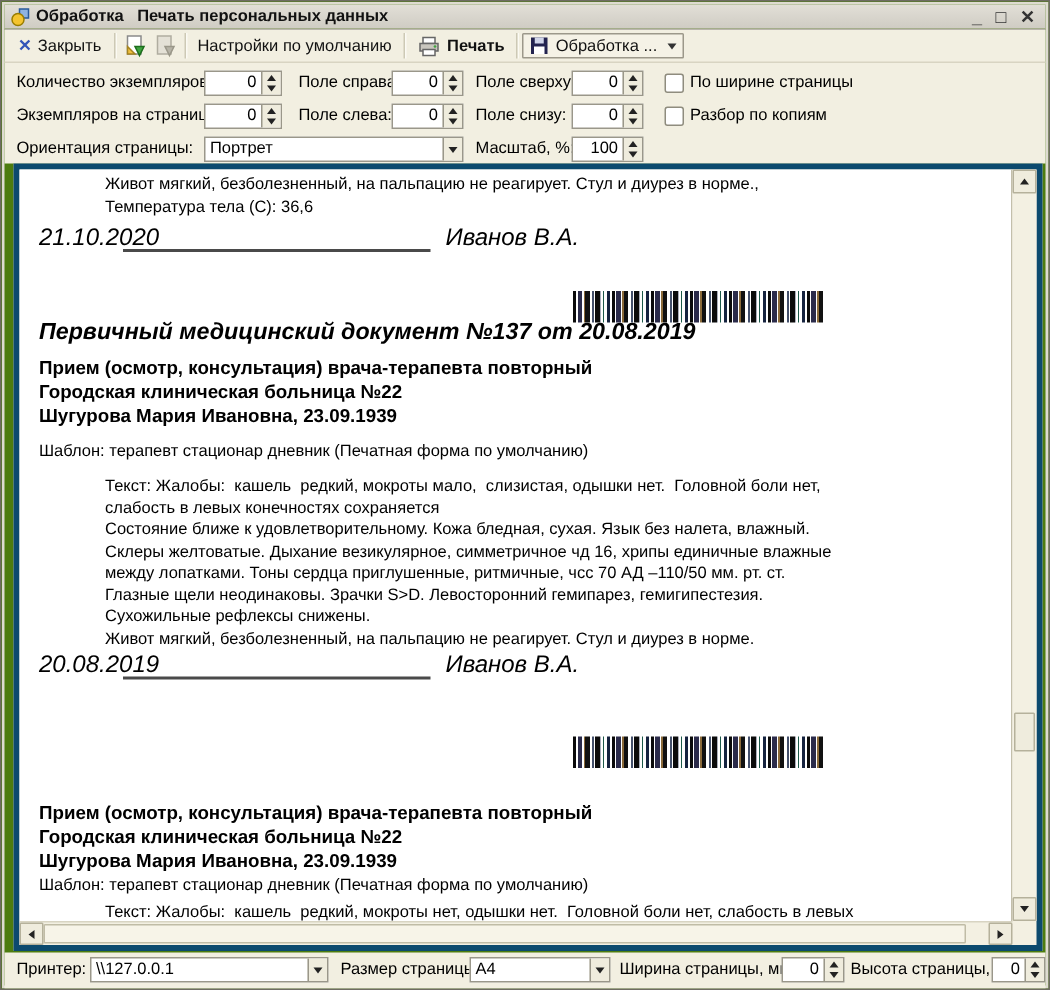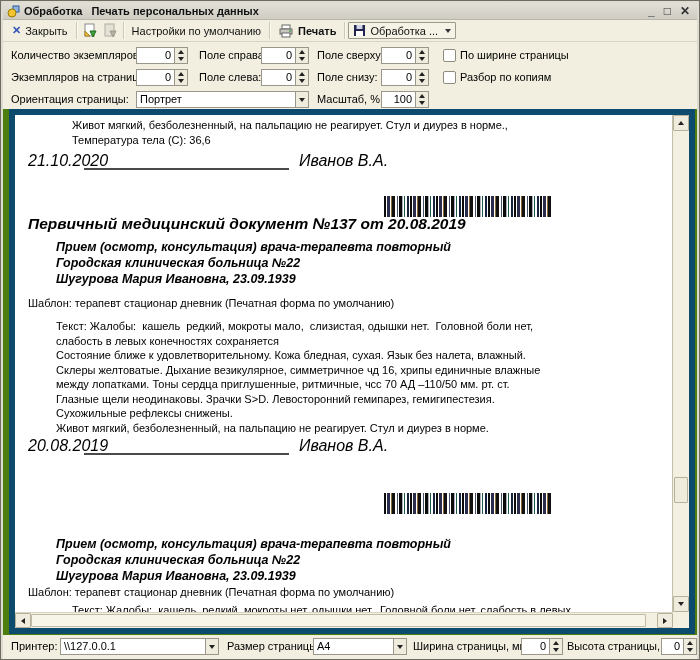--- a/index.html
+++ b/index.html
@@ -32,33 +32,33 @@
   .f-val.num{text-align:right;}
   .spin-btns{width:13px;border-left:1px solid #9a978a;background:#efecdd;display:flex;flex-direction:column;}
   .spin-btns i{flex:1;display:flex;align-items:center;justify-content:center;}
   .arr-up{width:0;height:0;border-left:3px solid transparent;border-right:3px solid transparent;border-bottom:4px solid #222;}
   .arr-dn{width:0;height:0;border-left:3px solid transparent;border-right:3px solid transparent;border-top:4px solid #222;}
   .arr-lf{width:0;height:0;border-top:3px solid transparent;border-bottom:3px solid transparent;border-right:4px solid #222;}
   .arr-rt{width:0;height:0;border-top:3px solid transparent;border-bottom:3px solid transparent;border-left:4px solid #222;}
   .combo-btn{width:13px;border-left:1px solid #9a978a;background:#efecdd;display:flex;align-items:center;justify-content:center;}
   .checkbox{position:absolute;width:13px;height:13px;background:#fff;border:1px solid #8f8c7e;border-radius:2px;}
   
-  .preview{position:absolute;left:8px;top:108px;width:686px;height:525px;border:6px solid #0c4a6e;background:#f3f0e2;}
+  .preview{position:absolute;left:8px;top:108px;width:686px;height:525px;border:4px solid #0c4a6e;background:#f3f0e2;}
   .pv-content{position:absolute;left:0;top:0;right:16px;bottom:16px;background:#fff;overflow:hidden;border-right:1px solid #c3bfab;}
   .vscroll{position:absolute;top:0;right:0;width:16px;bottom:16px;background:#f3f0e2;}
   .hscroll{position:absolute;left:0;bottom:0;right:16px;height:16px;background:#f3f0e2;border-top:1px solid #d8d4c2;}
   .sb-btn{position:absolute;width:16px;height:16px;background:#efecdd;border:1px solid #b5b19b;display:flex;align-items:center;justify-content:center;border-radius:1px;}
   .vthumb{position:absolute;left:1px;width:14px;background:#efecdd;border:1px solid #b5b19b;border-radius:1px;}
   .hthumb{position:absolute;top:1px;height:13px;background:#f7f4e8;border:1px solid #c0bca6;border-radius:1px;}
   
   .doc-line{position:absolute;font-size:11px;color:#000;white-space:pre-wrap;line-height:14.5px;}
   .doc-list{position:absolute;font-size:11px;color:#000;line-height:14.5px;width:600px;}
   .doc-list div{white-space:pre-wrap;}
   .doc-title{position:absolute;font-size:15.5px;font-weight:bold;font-style:italic;color:#000;white-space:nowrap;}
-  .doc-sub{position:absolute;font-size:12.5px;font-weight:bold;font-style:italic;color:#000;white-space:nowrap;margin-left:28px;}
+  .doc-sub{position:absolute;font-size:12.5px;font-weight:bold;color:#000;white-space:nowrap;}
   .sig{position:absolute;display:flex;align-items:flex-end;font-size:16px;font-style:italic;}
   .sig .s-date{width:56px;}
   .sig .s-line{width:205px;border-bottom:2px solid #4a4a4a;height:13px;margin-right:10px;}
   .barcode{position:absolute;width:168px;height:21px;background:
       repeating-linear-gradient(90deg,
         #0b0b0b 0 2px,#ffffff 2px 3px,#2b2b4a 3px 6px,#ffffff 6px 7px,
         #8a6a3a 7px 8px,#111111 8px 11px,#ffffff 11px 13px,#44506b 13px 14px,
         #ffffff 14px 15px,#0b0b0b 15px 18px,#a9adb9 18px 19px,#ffffff 19px 20px,
         #1d5a4a 20px 21px,#ffffff 21px 23px,#16233f 23px 25px,#ffffff 25px 26px);}
   
@@ -241,21 +241,21 @@
         <span class="s-line"></span>
         <span class="s-name">Иванов В.А.</span>
       </div>
 
       <div class="barcode" style="left:369px;top:81px"></div>
       <div class="doc-title" style="left:13px;top:100px">Первичный медицинский документ №137 от 20.08.2019</div>
       <div class="doc-sub" style="left:13px;top:125px">Прием (осмотр, консультация) врача-терапевта повторный</div>
       <div class="doc-sub" style="left:13px;top:141px">Городская клиническая больница №22</div>
       <div class="doc-sub" style="left:13px;top:157px">Шугурова Мария Ивановна, 23.09.1939</div>
       <div class="doc-line" style="left:13px;top:181px">Шаблон: терапевт стационар дневник (Печатная форма по умолчанию)</div>
-      <div class="doc-list" style="left:41px;top:204px">
+      <div class="doc-list" style="left:57px;top:204px">
           <div>Текст: Жалобы:  кашель  редкий, мокроты мало,  слизистая, одышки нет.  Головной боли нет,</div>
           <div>слабость в левых конечностях сохраняется</div>
           <div>Состояние ближе к удовлетворительному. Кожа бледная, сухая. Язык без налета, влажный.</div>
           <div>Склеры желтоватые. Дыхание везикулярное, симметричное чд 16, хрипы единичные влажные</div>
           <div>между лопатками. Тоны сердца приглушенные, ритмичные, чсс 70 АД –110/50 мм. рт. ст.</div>
           <div>Глазные щели неодинаковы. Зрачки S&gt;D. Левосторонний гемипарез, гемигипестезия.</div>
           <div>Сухожильные рефлексы снижены.</div>
           <div>Живот мягкий, безболезненный, на пальпацию не реагирует. Стул и диурез в норме.</div>
         </div>
       <div class="sig" style="left:13px;top:322px">

